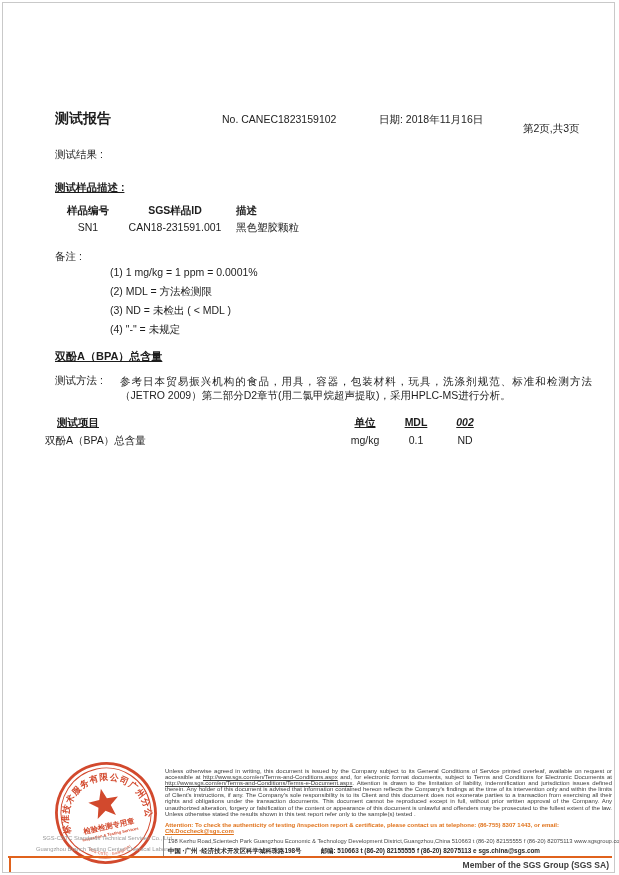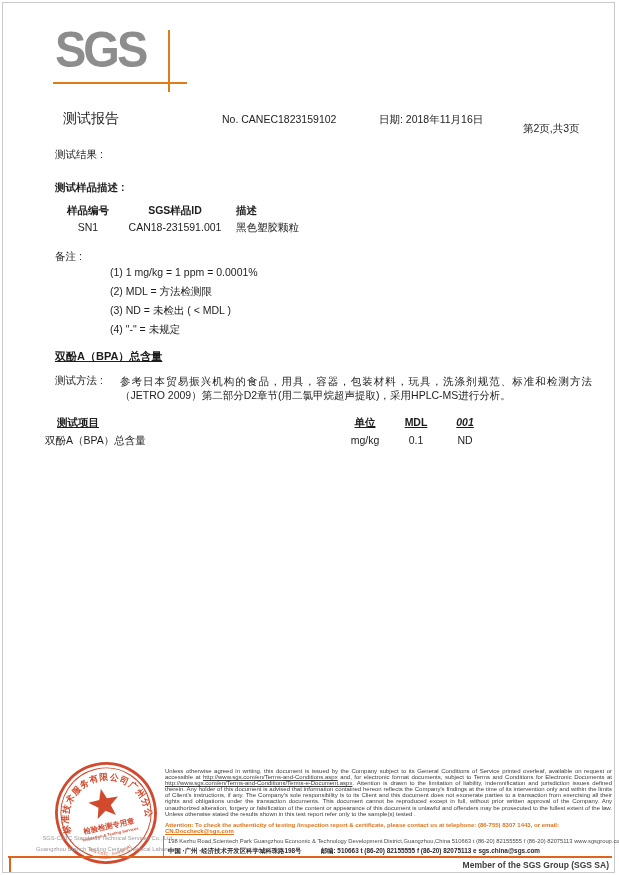--- a/index.html
+++ b/index.html
@@ -9,30 +9,30 @@
   .page-edge { position:absolute; left:2px; top:2px; right:4px; bottom:2px; border:1px solid #c9c9c9; pointer-events:none; }
 
   
   .logo-wrap { position:absolute; left:53px; top:22px; width:150px; height:75px; }
   .logo-text { position:absolute; left:2px; top:0; font-size:47px; font-weight:bold; letter-spacing:-3px; color:#8d8d8d; transform:scaleY(1.05); }
   .logo-hline { position:absolute; left:0; top:60px; width:134px; height:2px; background:#e07b18; }
   .logo-vline { position:absolute; left:115px; top:8px; width:2px; height:62px; background:#e07b18; }
 
   
   .title-row { position:absolute; left:55px; top:110px; width:550px; }
-  .report-title { position:absolute; left:0; top:0; font-size:14px; font-weight:normal;margin-left:8px; }
+  .report-title { position:absolute; left:0; top:0; font-size:14px; font-weight:bold; }
   .report-no { position:absolute; left:167px; top:3px; font-size:10.5px; color:#222; }
   .report-date { position:absolute; left:324px; top:3px; font-size:10.5px; color:#222; }
   .report-page { position:absolute; left:468px; top:12px; font-size:10.5px; color:#222; }
 
   .label { font-size:10.5px; color:#1d1d1d; }
   .bold { font-weight:bold; }
 
   .results-label { position:absolute; left:55px; top:148px; }
-  .sample-desc-label { position:absolute; left:55px; top:181px; font-weight:bold; }
+  .sample-desc-label { position:absolute; left:55px; top:181px; font-weight:bold; text-decoration:underline; }
 
   
   .sample-table { position:absolute; left:0; top:204px; width:619px; font-size:10.5px; }
   .st-c1 { position:absolute; left:55px; width:66px; text-align:center; }
   .st-c2 { position:absolute; left:124px; width:102px; text-align:center; }
   .st-c3 { position:absolute; left:236px; }
   .st-row1 { top:0; } .st-row2 { top:17px; }
   .st-abs { position:absolute; width:619px; height:16px; }
 
   .remarks-label { position:absolute; left:55px; top:250px; }
@@ -71,25 +71,20 @@
   .footer-rule { position:absolute; left:8px; top:856px; width:604px; height:2px; background:#e0621c; }
   .footer-tick { position:absolute; left:9px; top:856px; width:2px; height:16px; background:#e0621c; }
   .member-text { position:absolute; right:10px; top:860px; font-size:8.5px; font-weight:bold; color:#3d3d3d; }
 </style>
 </head>
 <body>
 
 <div class="page">
   <div class="page-edge"></div>
 
-  <div class="logo-wrap">
-    <div class="logo-text">SGS</div>
-    <div class="logo-hline"></div>
-    <div class="logo-vline"></div>
-  </div>
 
   <div class="title-row">
     <div class="report-title">测试报告</div>
     <div class="report-no">No. CANEC1823159102</div>
     <div class="report-date">日期: 2018年11月16日</div>
     <div class="report-page">第2页,共3页</div>
   </div>
 
   <div class="label results-label">测试结果 :</div>
   <div class="label sample-desc-label">测试样品描述 :</div>
@@ -117,21 +112,21 @@
   <div class="method-row">
     <div class="method-label">测试方法 :</div>
     <div class="method-text">参考日本贸易振兴机构的食品，用具，容器，包装材料，玩具，洗涤剂规范、标准和检测方法（JETRO 2009）第二部分D2章节(用二氯甲烷超声提取)，采用HPLC-MS进行分析。</div>
   </div>
 
   <div class="result-table">
     <div class="rt-abs">
       <span class="rt-item-h">测试项目</span>
       <span class="rt-unit rt-h">单位</span>
       <span class="rt-mdl rt-h">MDL</span>
-      <span class="rt-001 rt-h">001</span>
+      <span class="rt-001 rt-h">002</span>
     </div>
     <div class="rt-abs rt-row">
       <span class="rt-item">双酚A（BPA）总含量</span>
       <span class="rt-unit">mg/kg</span>
       <span class="rt-mdl">0.1</span>
       <span class="rt-001">ND</span>
     </div>
   </div>
 
   <svg class="stamp" viewBox="0 0 120 120">

